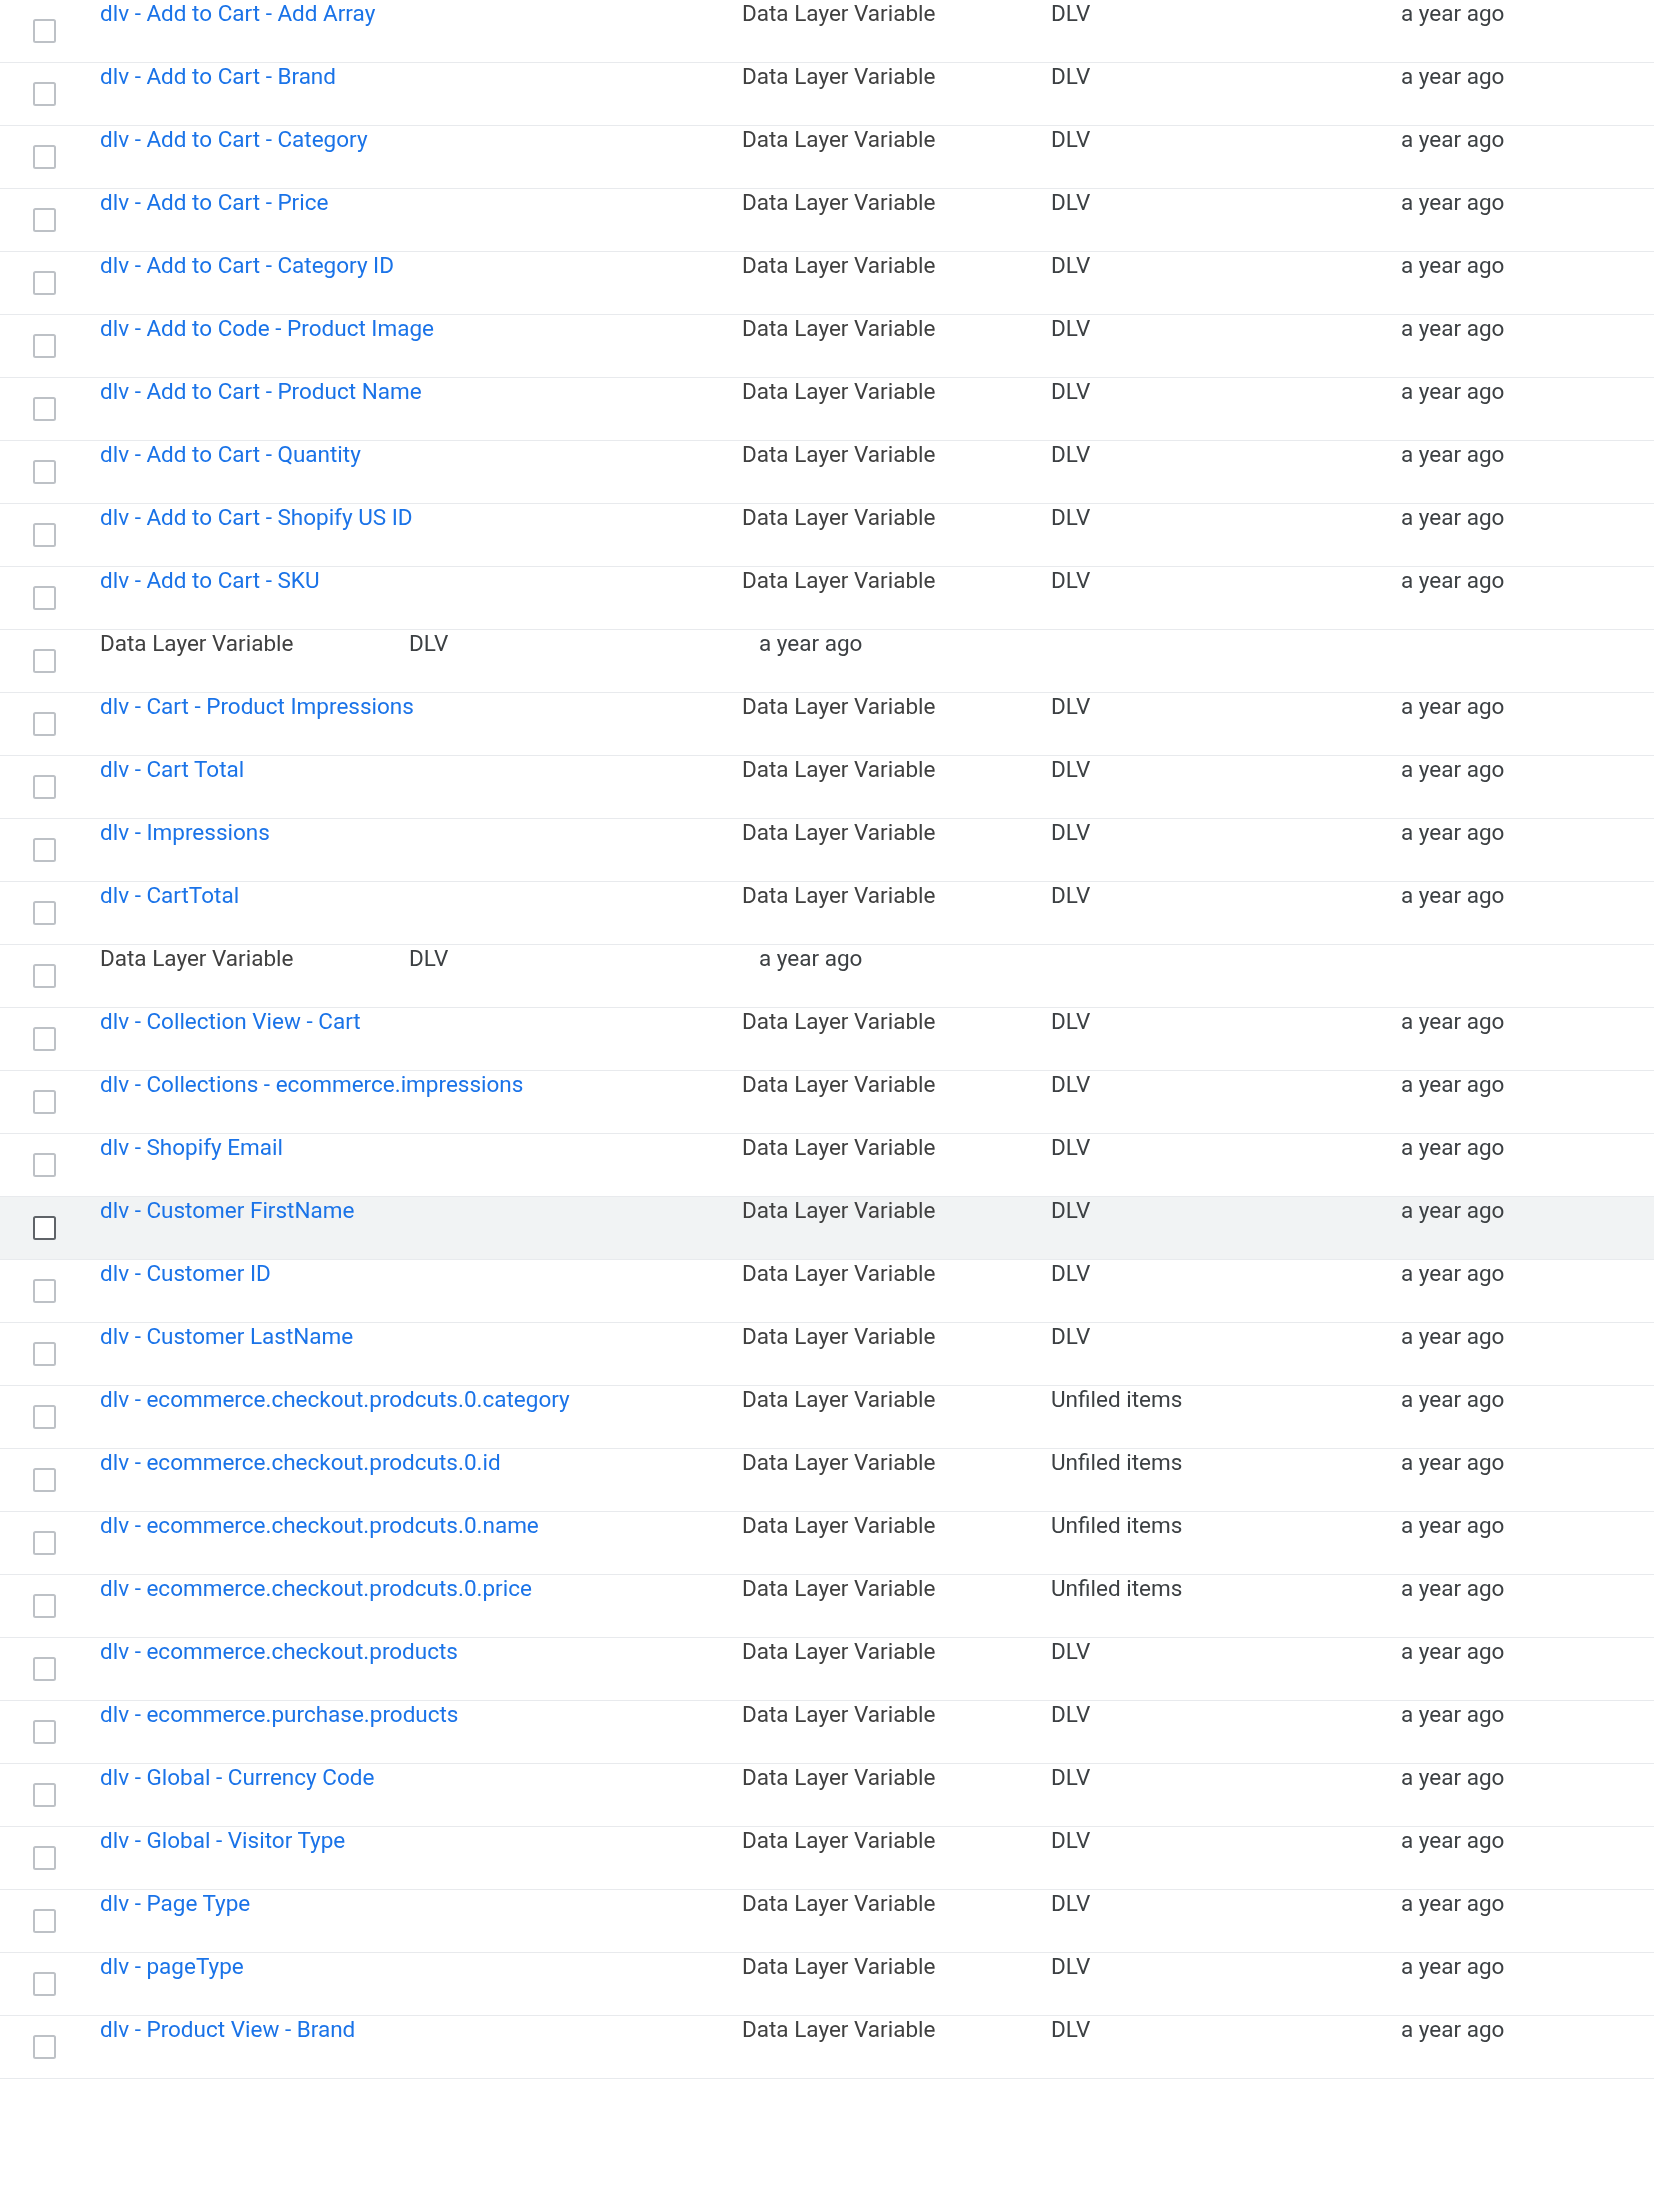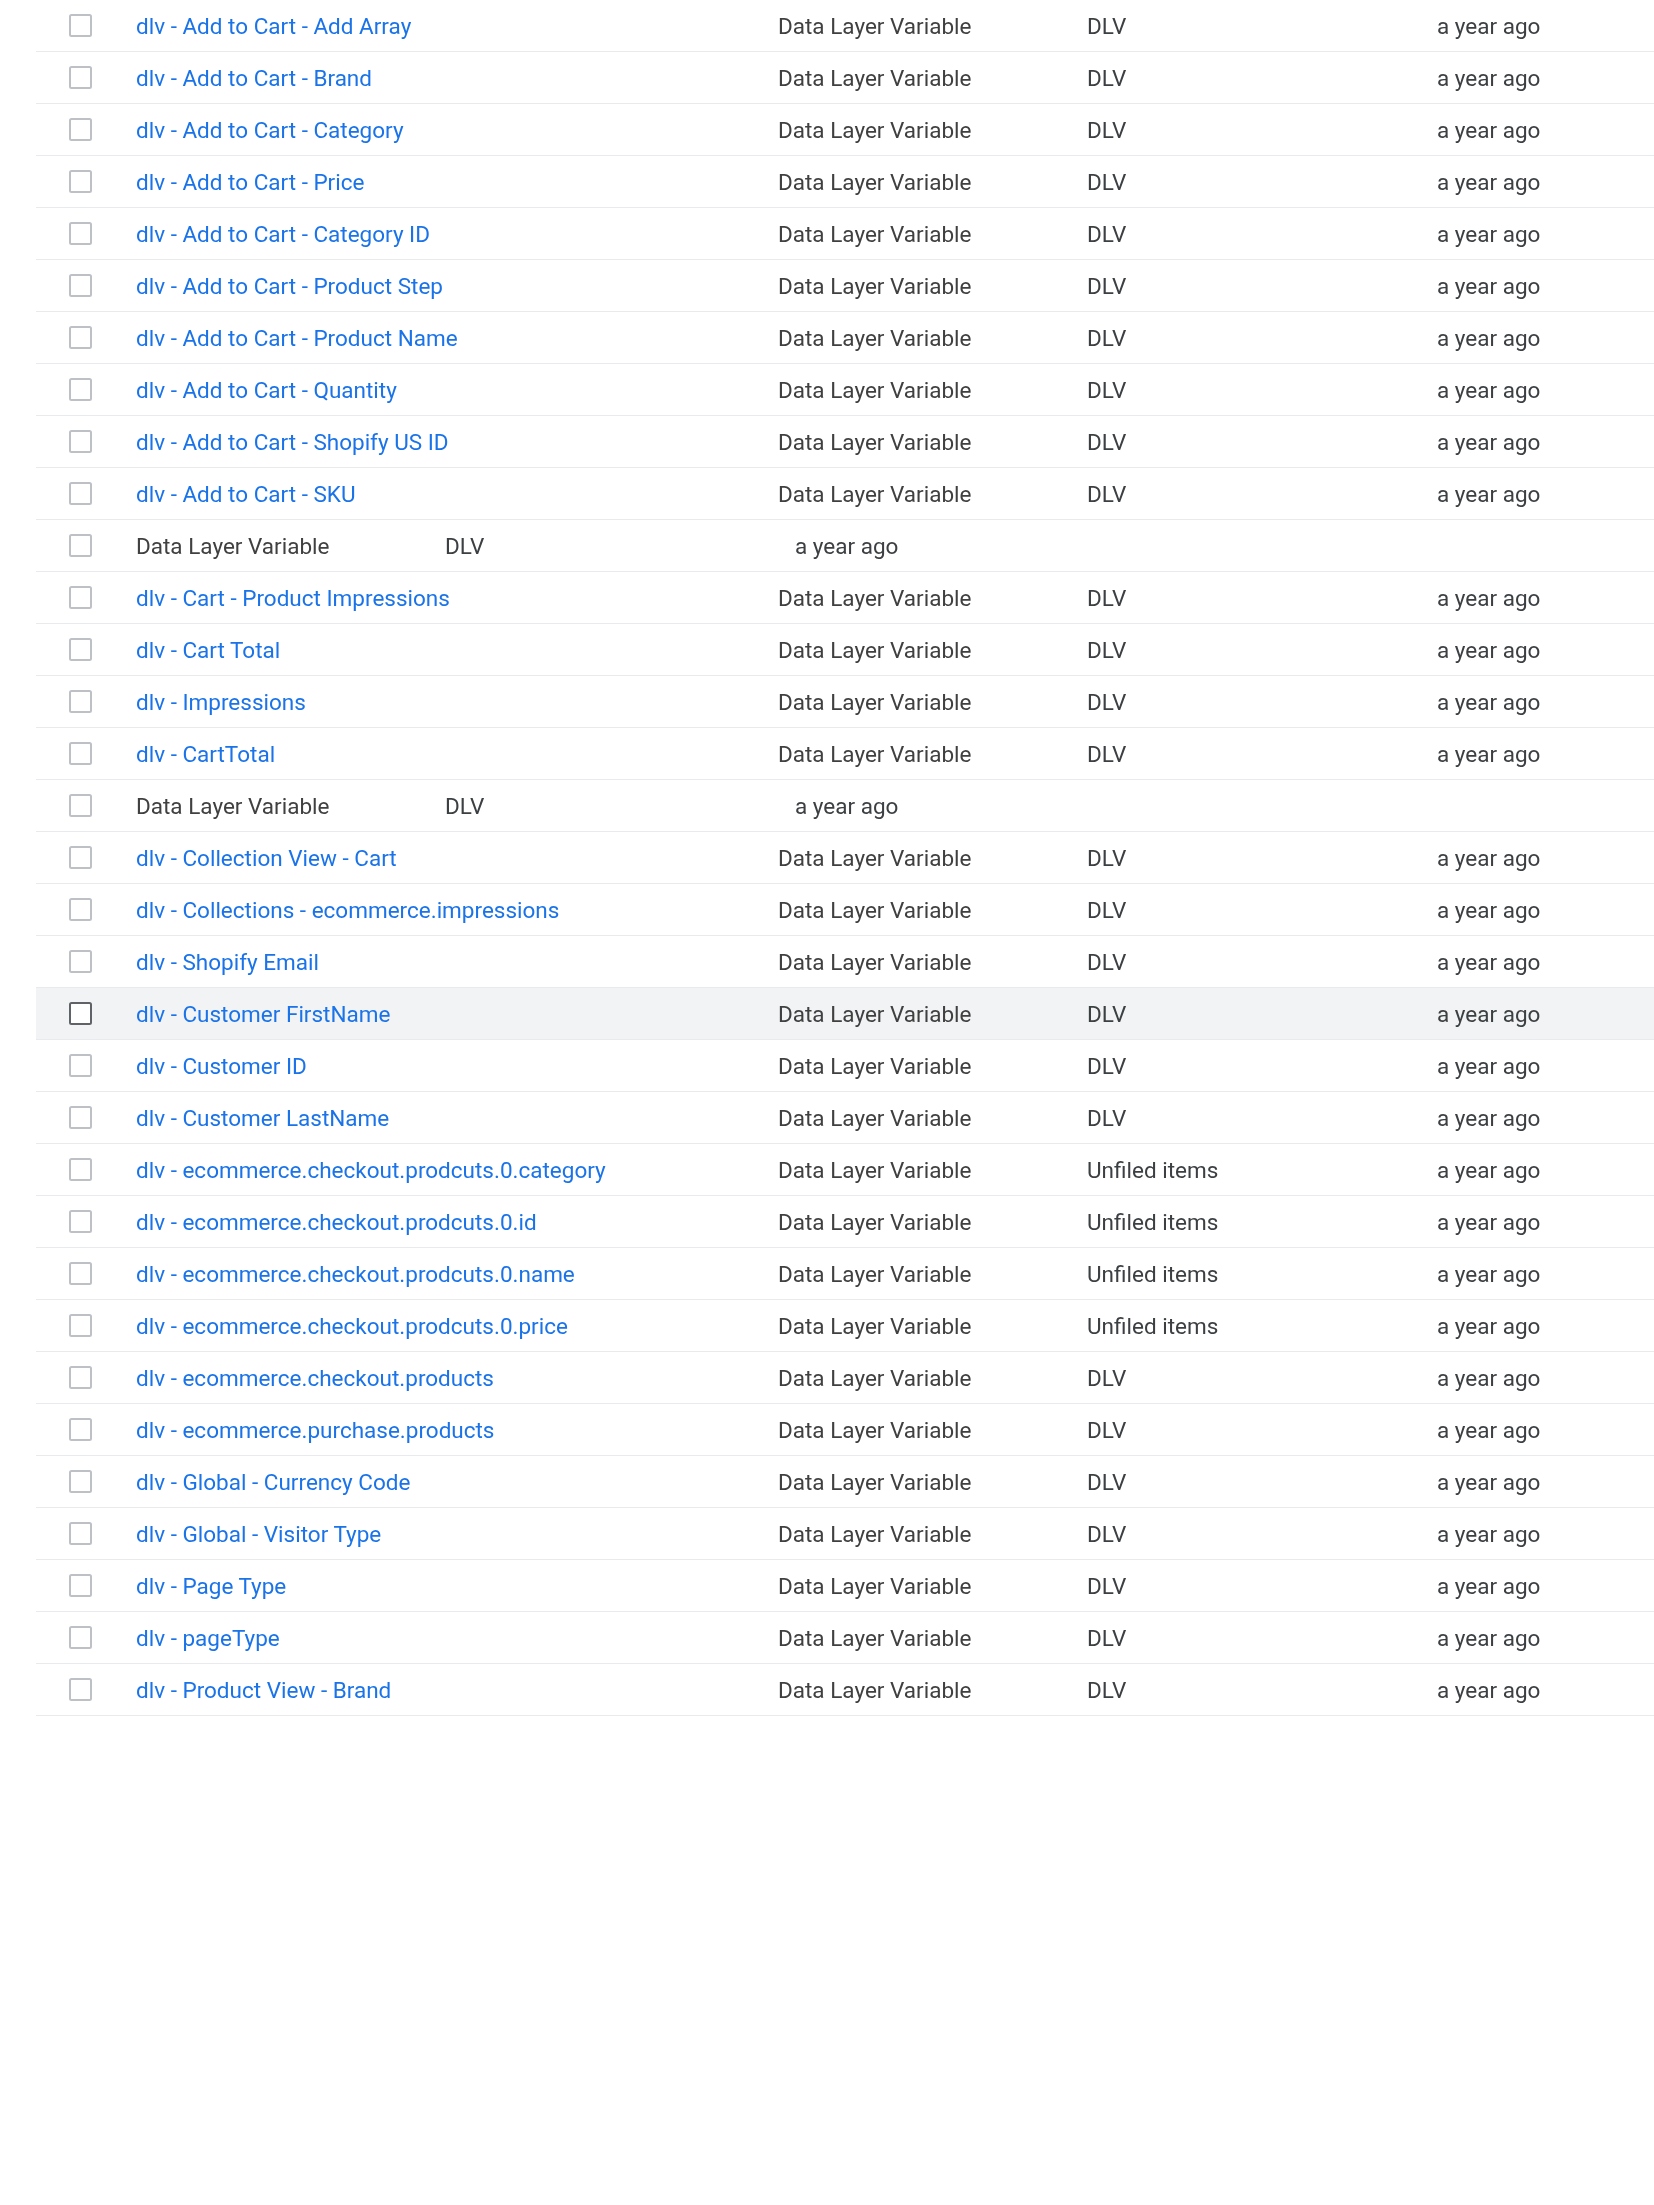--- a/index.html
+++ b/index.html
@@ -11,26 +11,24 @@
     font-family: Roboto, "Helvetica Neue", Arial, sans-serif;
     background: #ffffff;
     font-size: 22.5px;
     color: #202124;
   }
   .table {
     width: 100%;
   }
   .row {
     display: flex;
-    align-items: center;
-    height: 52px;
+    height: 63px;
     border-bottom: 0.8px solid #e8eaed;
     padding: 0 13.3px 0 33px;
     background: #ffffff;
-    margin-left: 36px;
   }
   .row.hovered {
     background: #f1f3f4;
   }
   .cell-checkbox {
     width: 67px;
     flex-shrink: 0;
     display: flex;
     align-items: center;
   }
@@ -129,21 +127,21 @@
       </div>
       <div class="cell-name"><a>dlv - Add to Cart - Category ID</a></div>
       <div class="cell-type">Data Layer Variable</div>
       <div class="cell-folder">DLV</div>
       <div class="cell-modified">a year ago</div>
     </div>
     <div class="row">
       <div class="cell-checkbox">
         <span class="checkbox"></span>
       </div>
-      <div class="cell-name"><a>dlv - Add to Cart - Product Step</a></div>
+      <div class="cell-name"><a>dlv - Add to Code - Product Image</a></div>
       <div class="cell-type">Data Layer Variable</div>
       <div class="cell-folder">DLV</div>
       <div class="cell-modified">a year ago</div>
     </div>
     <div class="row">
       <div class="cell-checkbox">
         <span class="checkbox"></span>
       </div>
       <div class="cell-name"><a>dlv - Add to Cart - Product Name</a></div>
       <div class="cell-type">Data Layer Variable</div>

